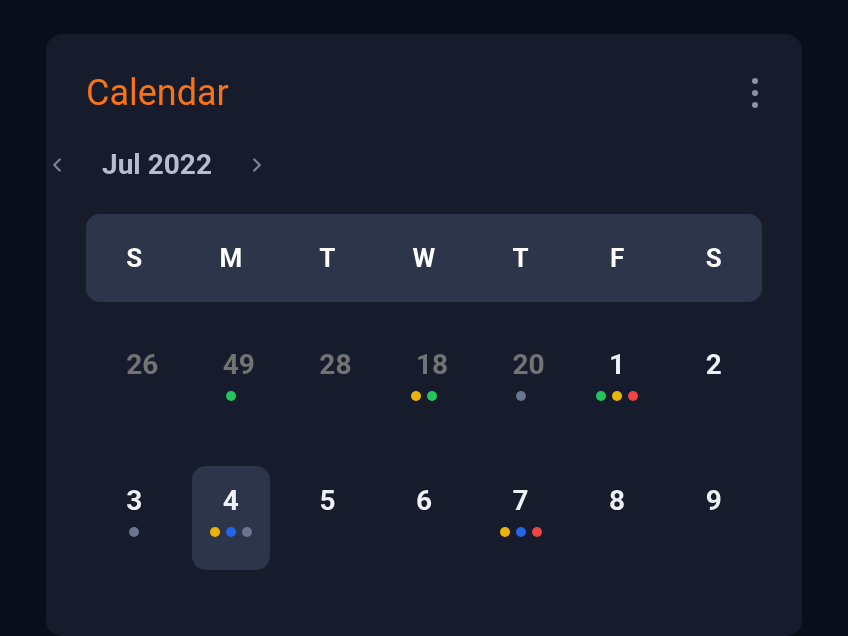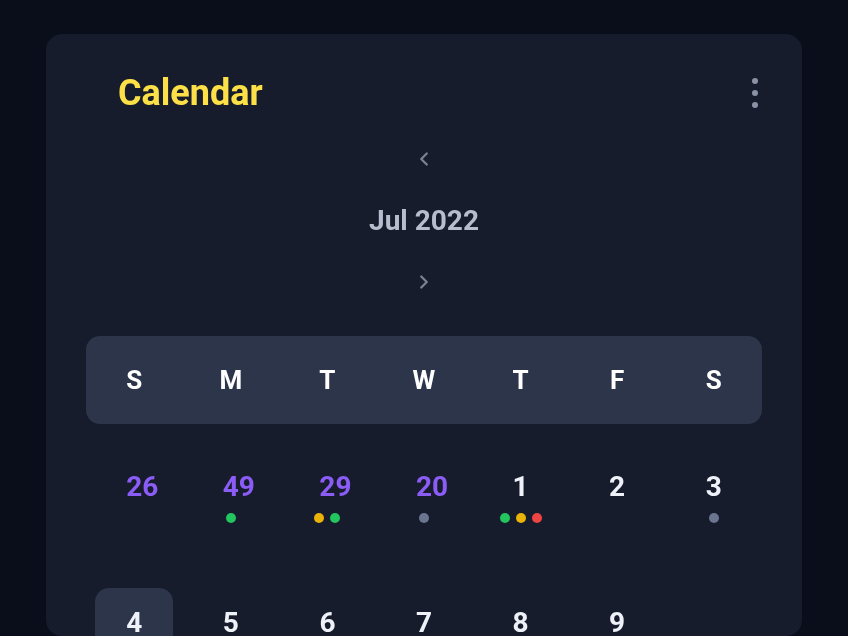--- a/index.html
+++ b/index.html
@@ -23,45 +23,42 @@
       position: relative;
     }
     .card-header {
       display: flex;
       justify-content: space-between;
       align-items: center;
       padding: 0 40px;
       margin-bottom: 34px;
     }
     .card-title {
-      color: #fde047;
+      color: #f97316;
       font-size: 36px;
-      font-weight: 700;
-      margin-left: 32px;
+      font-weight: 400;
     }
     .kebab-menu {
       display: flex;
       flex-direction: column;
       gap: 6px;
       cursor: pointer;
       padding: 4px;
     }
     .kebab-dot {
       width: 6px;
       height: 6px;
       border-radius: 50%;
       background: #8a92a6;
     }
     .month-nav {
       display: flex;
-      justify-content: center;
       align-items: center;
       gap: 34px;
-      margin-bottom: 43px;
-      flex-direction: column;
+      margin-bottom: 33px;
     }
     .nav-arrow {
       color: #5f6880;
       cursor: pointer;
       display: flex;
       align-items: center;
       justify-content: center;
     }
     .nav-arrow svg {
       width: 22px;
@@ -107,21 +104,21 @@
       padding-top: 46px;
       cursor: pointer;
       position: relative;
     }
     .day-number {
       font-size: 28px;
       font-weight: 700;
       color: #eef1f7;
     }
     .day-number.muted {
-      color: #8b5cf6;
+      color: #737373;
       margin-left: 16px;
     }
     .day-cell.selected .day-inner {
       background: #2c3549;
       border-radius: 14px;
       width: 78px;
       height: 104px;
       position: absolute;
       top: 28px;
     }
@@ -197,21 +194,25 @@
       </div>
       <div class="day-cell">
         <div class="day-inner"></div>
         <div class="day-number muted">49</div>
         <div class="dots">
           <div class="dot green"></div>
         </div>
       </div>
       <div class="day-cell">
         <div class="day-inner"></div>
-        <div class="day-number muted">29</div>
+        <div class="day-number muted">28</div>
+      </div>
+      <div class="day-cell">
+        <div class="day-inner"></div>
+        <div class="day-number muted">18</div>
         <div class="dots">
           <div class="dot yellow"></div>
           <div class="dot green"></div>
         </div>
       </div>
       <div class="day-cell">
         <div class="day-inner"></div>
         <div class="day-number muted">20</div>
         <div class="dots">
           <div class="dot gray"></div>

